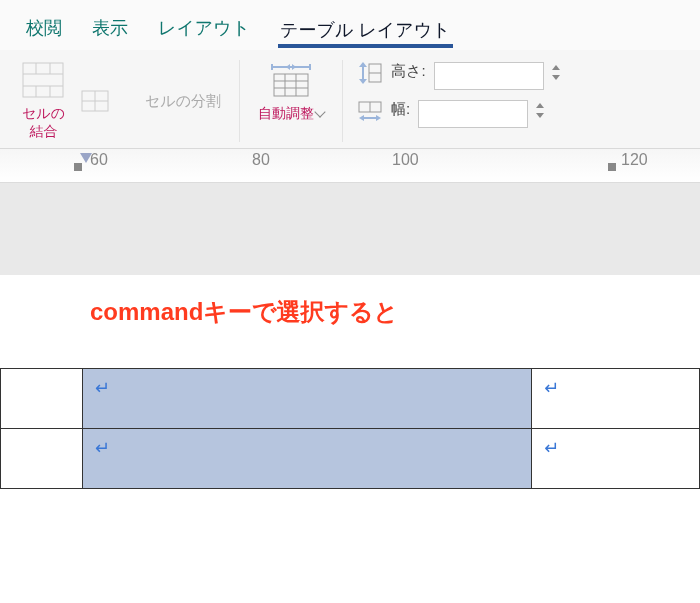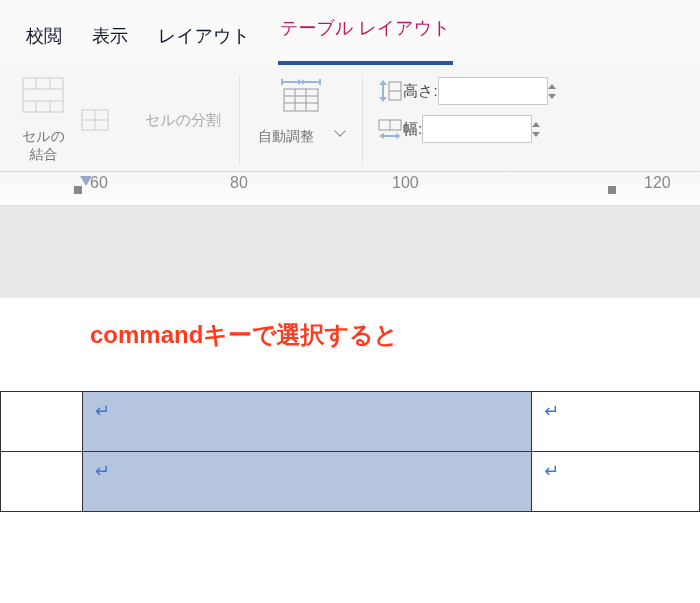--- a/index.html
+++ b/index.html
@@ -15,27 +15,27 @@
   .ribbon-tabs {
     display: flex;
     align-items: center;
     padding: 10px 24px 0 24px;
     gap: 26px;
     background: #fafafa;
   }
   .tab {
     padding: 6px 2px 10px 2px;
     font-size: 18px;
+    color: #0f766e;
+    cursor: pointer;
+  }
+  .tab.active {
     color: #0f172a;
-    cursor: pointer;
-  }
-  .tab.active {
-    color: #be185d;
     border-bottom: 4px solid #2a5699;
-    padding-bottom: 21px;
+    padding-bottom: 2px;
   }
   .ribbon {
     display: flex;
     align-items: stretch;
     background: #f6f6f6;
     padding: 10px 18px 6px 18px;
     border-bottom: 1px solid #d9d9d9;
     gap: 14px;
   }
   .ribbon-group {
@@ -54,35 +54,35 @@
     align-items: center;
     gap: 6px;
     padding: 2px 4px;
     cursor: pointer;
     color: #606060;
   }
   .btn.disabled, .btn.disabled .glyph { color: #aaa; gap: 36px; }
   .btn.disabled svg { opacity: .55; }
   .btn-label-under {
     font-size: 14px;
-    color: #737373;
+    color: #be185d;
     text-align: center;
-    margin-top: 8px;
+    margin-top: 0;
     line-height: 1.3;
   }
   .dropdown-chev {
     width: 8px; height: 8px;
     border-right: 1px solid #888;
     border-bottom: 1px solid #888;
     transform: rotate(45deg);
     margin-left: 2px;
     margin-top: -2px;
   }
   .size-row {
-    display: flex; align-items: center; padding: 2px 0;
+    display: flex; gap: 8px; padding: 2px 0;
   }
   .size-input {
     width: 110px; height: 28px;
     border: 1px solid #c8c8c8;
     background: #fff;
   }
   .spin {
     display: flex; flex-direction: column; gap: 1px;
   }
   .spin div {
@@ -200,21 +200,21 @@
         <line x1="4" y1="2" x2="4" y2="8" stroke="#9bb5db" stroke-width="2"></line>
         <line x1="42" y1="2" x2="42" y2="8" stroke="#9bb5db" stroke-width="2"></line>
         <polygon points="18,5 22,2 22,8" fill="#9bb5db"></polygon>
         <polygon points="28,5 24,2 24,8" fill="#9bb5db"></polygon>
         <rect x="6" y="12" width="34" height="22" fill="none" stroke="#999"></rect>
         <line x1="6" y1="19" x2="40" y2="19" stroke="#999"></line>
         <line x1="6" y1="26" x2="40" y2="26" stroke="#999"></line>
         <line x1="17" y1="12" x2="17" y2="34" stroke="#999"></line>
         <line x1="28" y1="12" x2="28" y2="34" stroke="#999"></line>
       </svg>
-      <div style="display:flex; align-items:center; gap:20px;">
+      <div style="display:flex; align-items:center; gap:0;">
         <span class="btn-label-under">自動調整</span>
         <span class="dropdown-chev"></span>
       </div>
     </div>
   </div>
 
   <div class="ribbon-group" style="border-right:none;">
     <div class="col">
       <div class="size-row">
         <svg width="26" height="22" viewBox="0 0 26 22">
@@ -245,23 +245,23 @@
           <div class="up"></div>
           <div class="down"></div>
         </div>
       </div>
     </div>
   </div>
 </div>
 
 <div class="ruler">
   <span class="num" style="left:90px">60</span>
-  <span class="num" style="left:230px">80</span>
+  <span class="num" style="left:252px">80</span>
   <span class="num" style="left:392px">100</span>
-  <span class="num" style="left:644px">120</span>
+  <span class="num" style="left:621px">120</span>
   <div class="handle" style="left:80px"></div>
   <div class="marker" style="left:74px"></div>
   <div class="marker" style="left:608px"></div>
 </div>
 
 <div class="page-gap"></div>
 
 <div class="page">
   <div class="annotation">
     <span>commandキーで選択すると</span><br>

